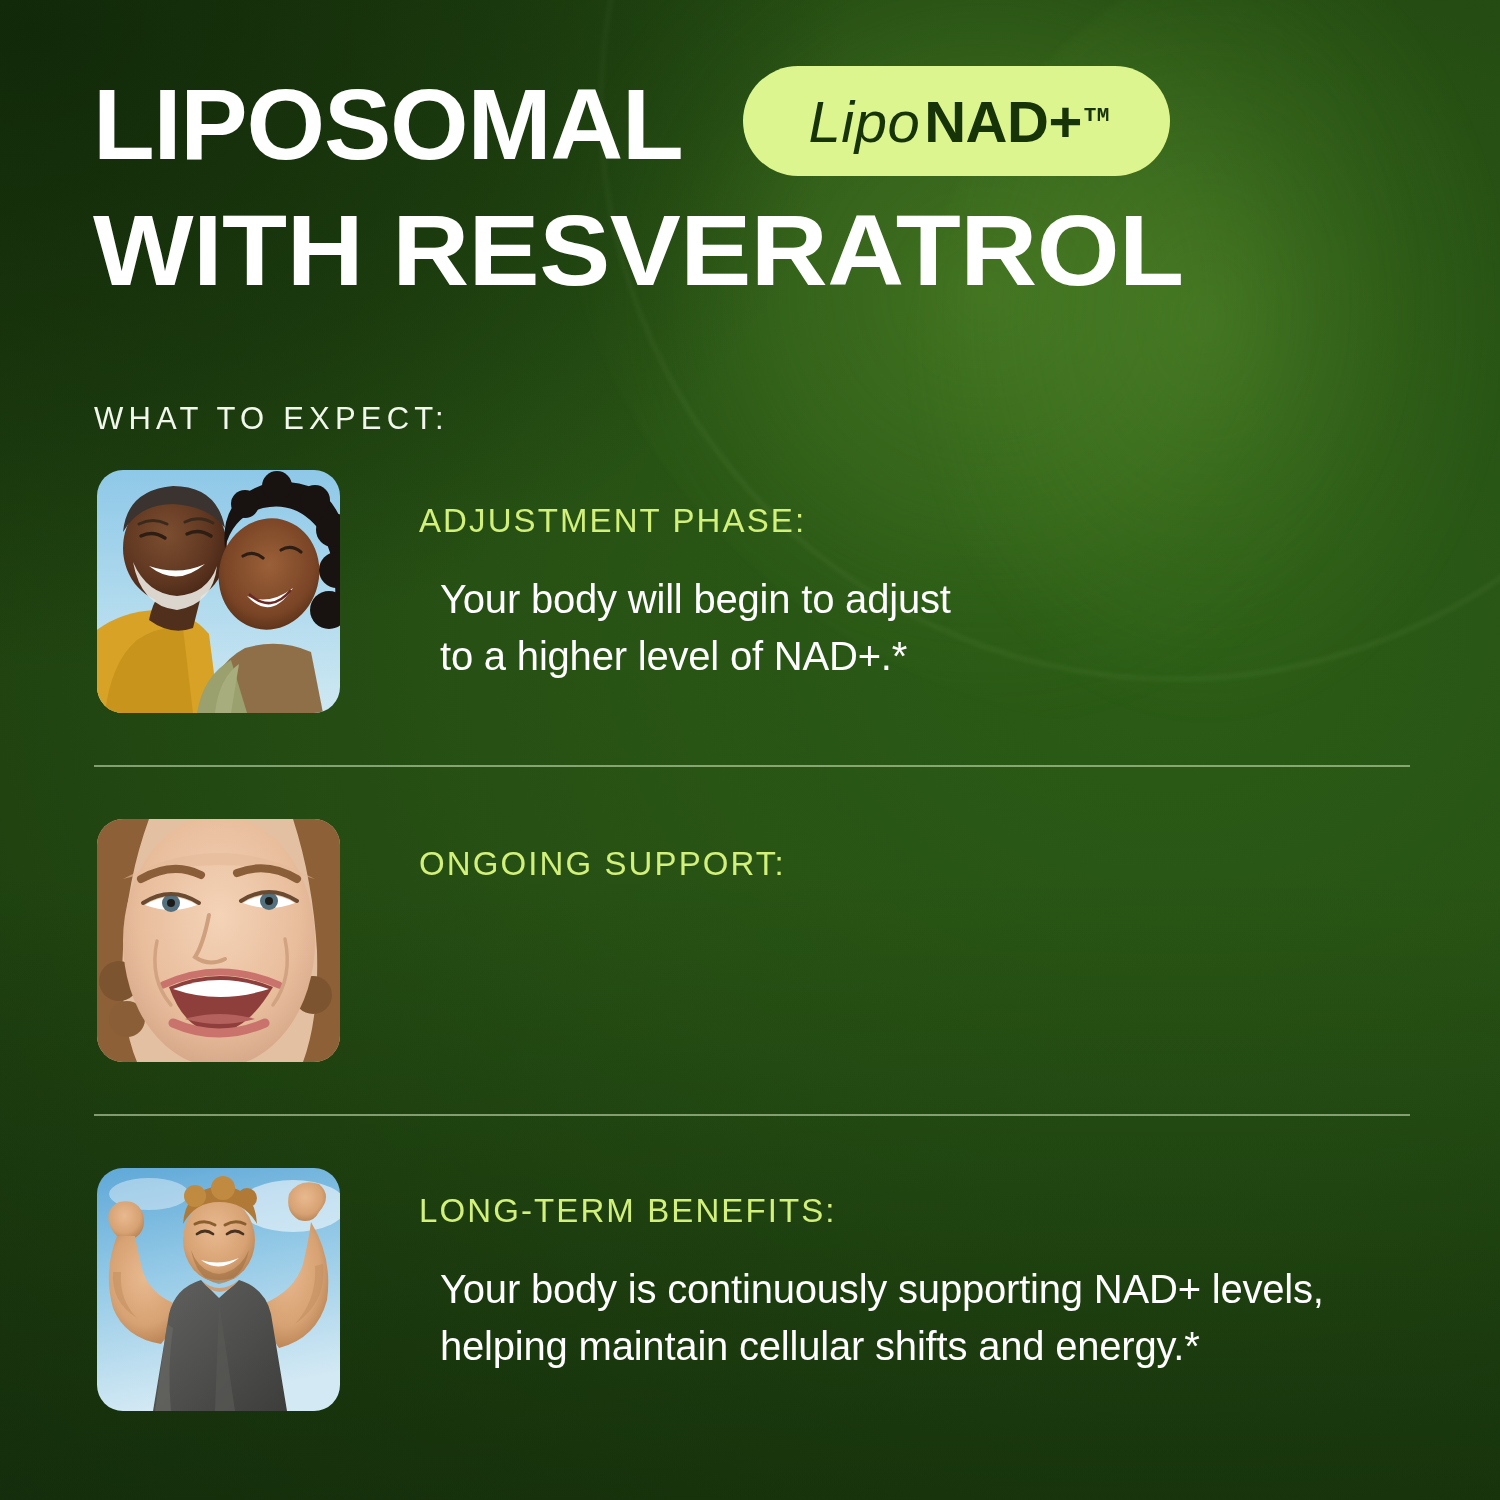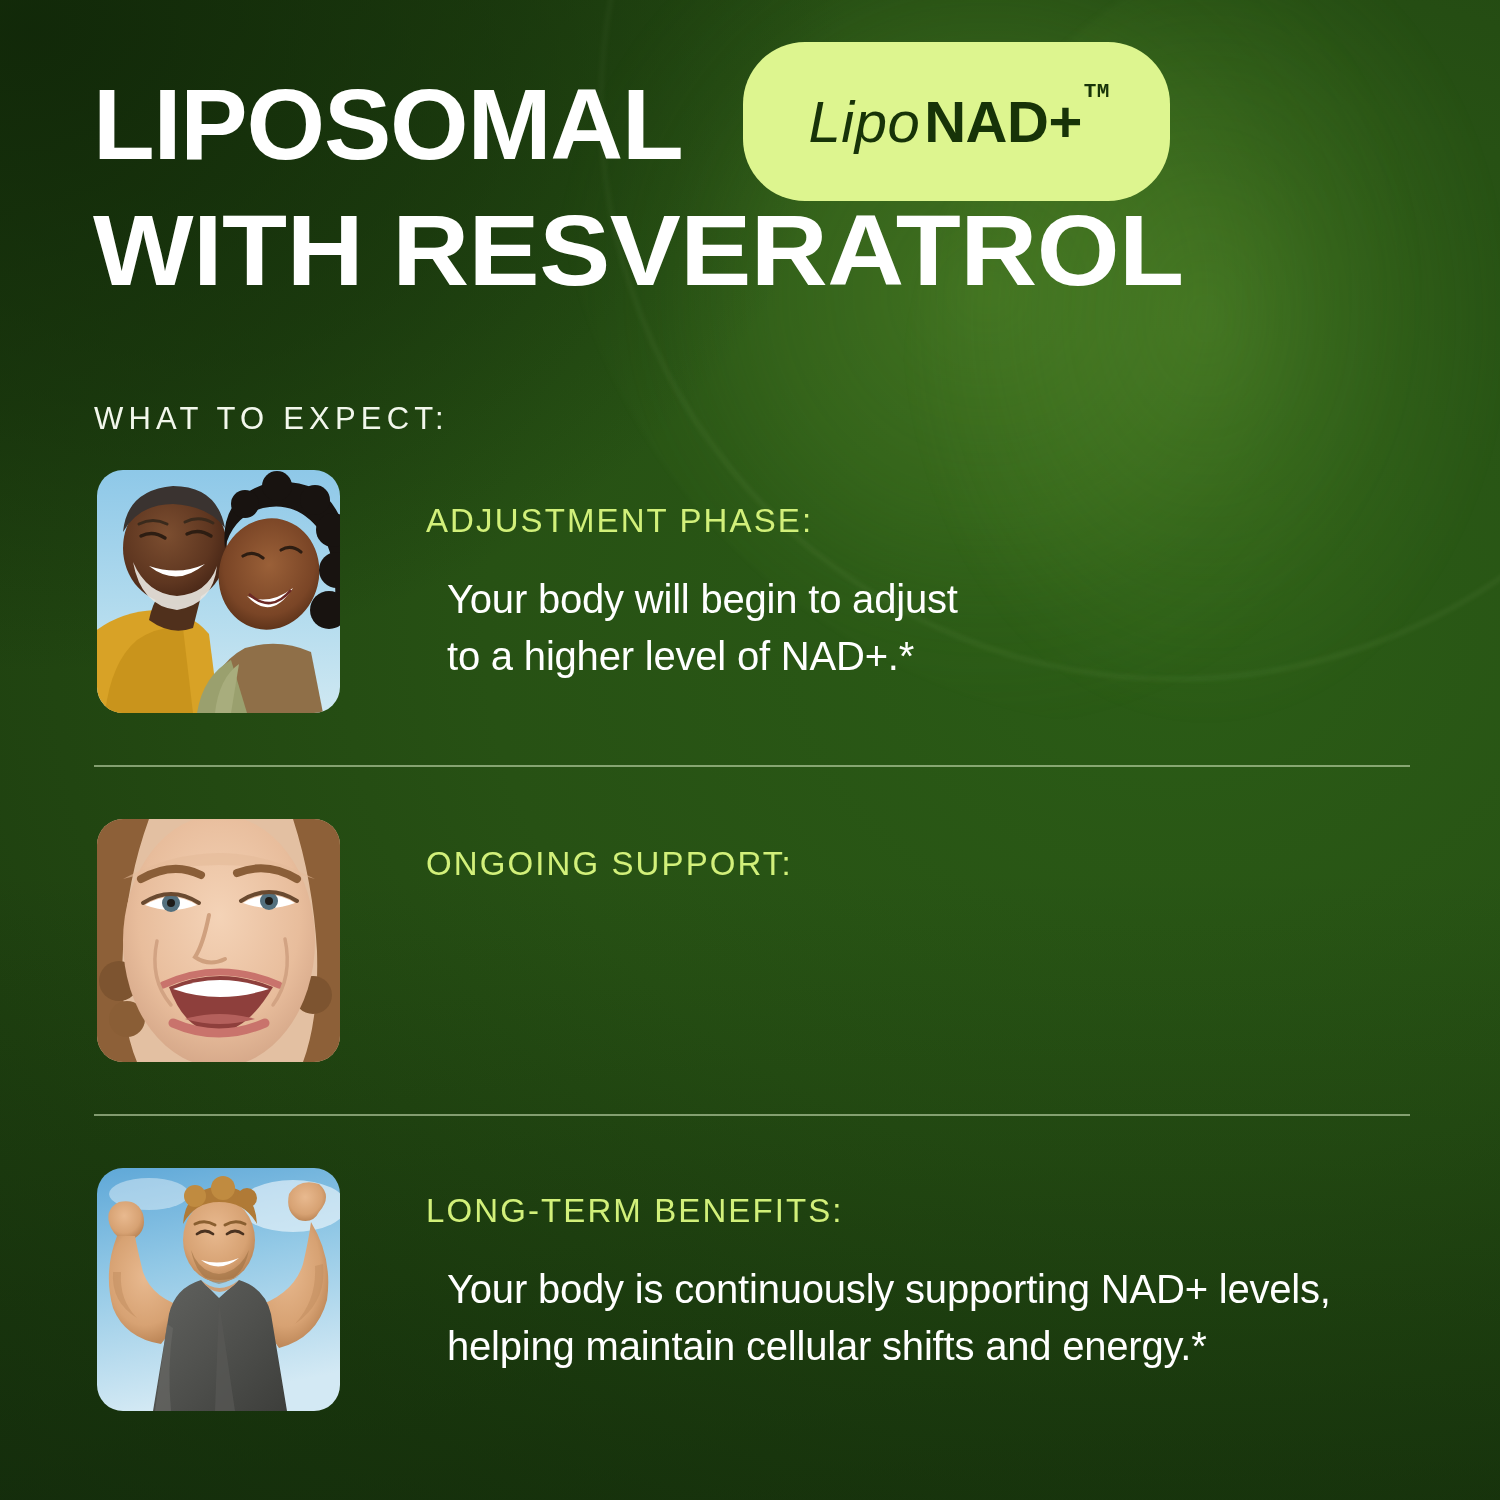--- a/index.html
+++ b/index.html
@@ -96,21 +96,21 @@
     white-space:nowrap;
     transform:scaleX(1.055);
     transform-origin:left center;
   }
 
   
   .brand-pill {
     display:flex;
     align-items:center;
     justify-content:center;
-    height:159px;
+    height:110px;
     padding:0 60px 0 66px;
     border-radius:62px;
     background:#ddf58f;
     white-space:nowrap;
     position:relative;
     top:-3px;
   }
   .brand-lipo {
     color:#173308;
     font-size:58px;
@@ -149,21 +149,21 @@
 
   
   .expect-list {
     position:absolute;
     left:94px; top:470px;
     width:1316px;
   }
   .expect-row {
     display:flex;
     align-items:flex-start;
-    gap:13px;
+    gap:6px;
     position:relative;
   }
   .thumb {
     width:243px; height:243px;
     min-width:243px;
     border-radius:26px;
     overflow:hidden;
     position:relative;
     flex-shrink:0;
     margin-left:3px;

